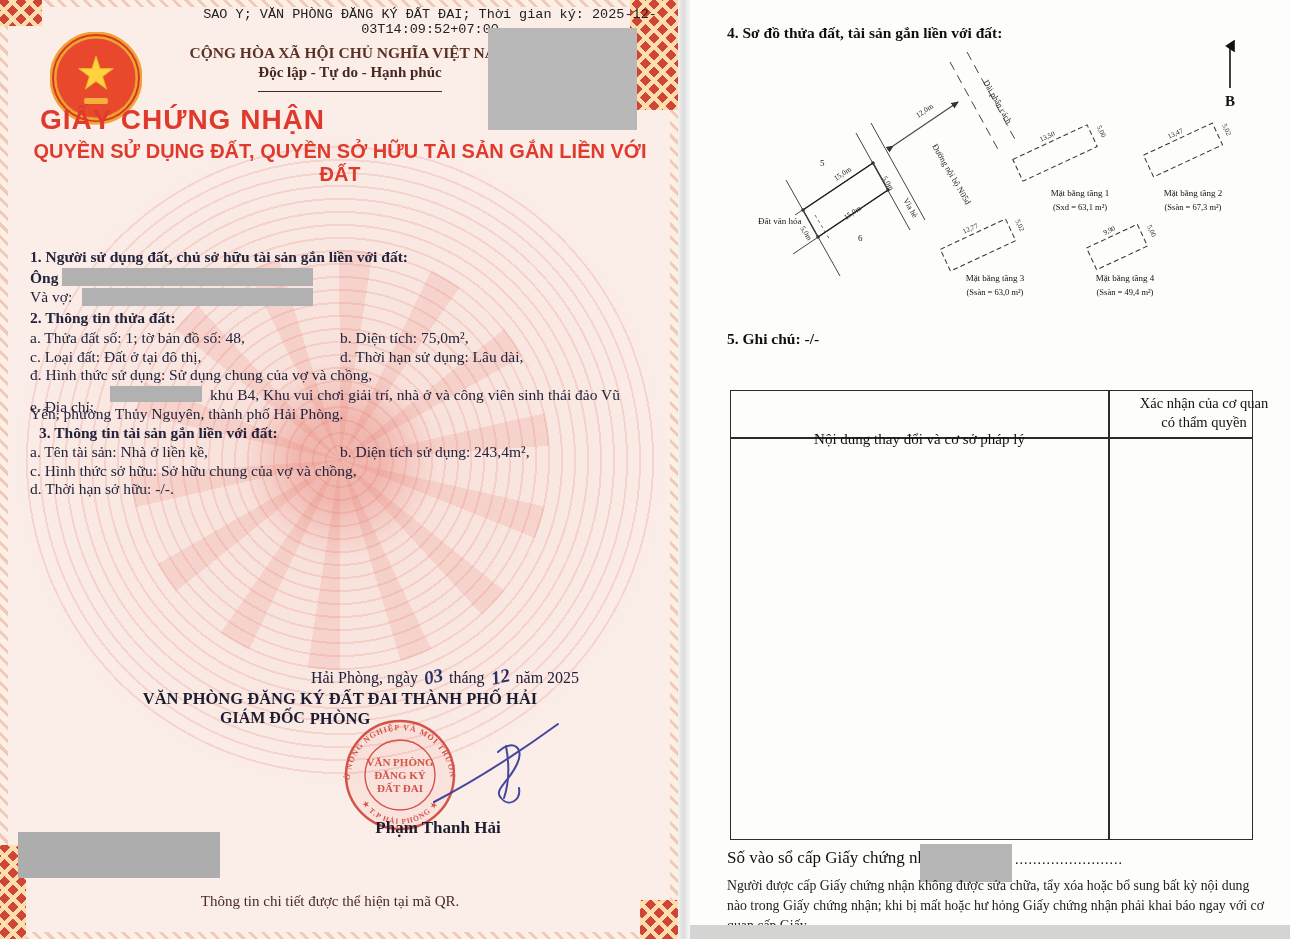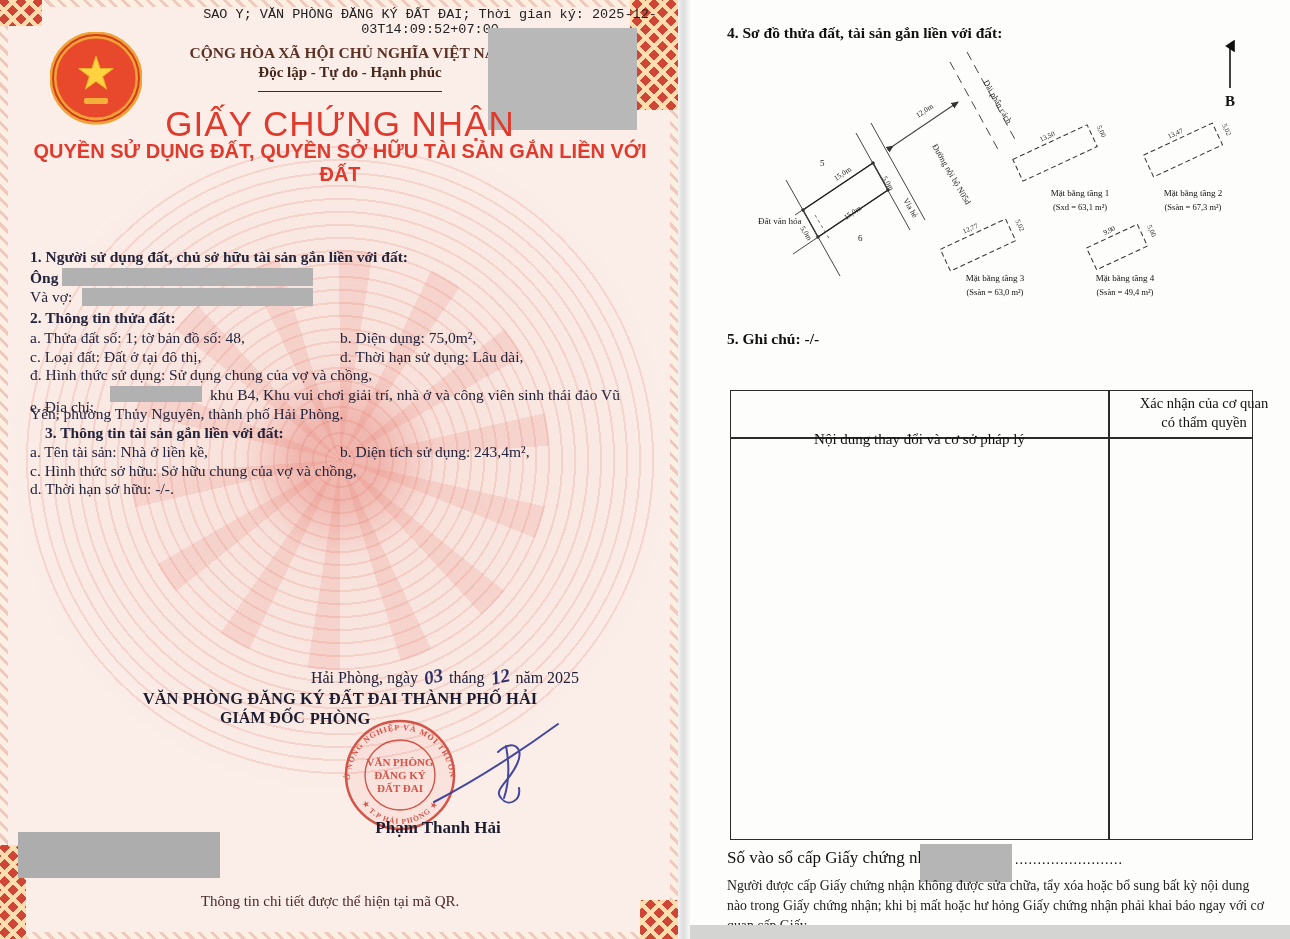--- a/index.html
+++ b/index.html
@@ -20,22 +20,22 @@
      background:repeating-radial-gradient(circle at center, rgba(226,122,110,.20) 0 2px, rgba(0,0,0,0) 2px 13px);}
   .wm-rays{left:130px;top:250px;width:420px;height:420px;border-radius:50%;
      background:repeating-conic-gradient(rgba(228,116,104,.16) 0 9deg, rgba(0,0,0,0) 9deg 25.7deg);}
   .wm-core{left:240px;top:360px;width:200px;height:200px;border-radius:50%;
      background:radial-gradient(circle, rgba(226,104,92,.32) 0 30%, rgba(0,0,0,0) 70%);}
 
   .scanhdr{left:180px;top:7px;width:500px;text-align:center;font-size:13.5px;color:#222;font-family:Liberation Mono, monospace;}
   .motto1{left:150px;top:44px;width:400px;text-align:center;font-weight:bold;font-size:15.5px;color:#5c3226;}
   .motto2{left:150px;top:64px;width:400px;text-align:center;font-weight:bold;font-size:15px;color:#46281f;}
   .motto2 span{border-bottom:1.5px solid #46281f;padding-bottom:11px;}
-  .doctitle{left:40px;top:104px;width:600px;text-align:center;font-family:"Liberation Sans",sans-serif;
-     font-weight:normal;font-size:35px;letter-spacing:1px;color:#e03a2d;}
+  .doctitle{left:40px;top:104px;width:600px;font-family:"Liberation Sans",sans-serif;
+     font-weight:bold;font-size:28px;letter-spacing:1px;color:#e03a2d;}
   .docsub{left:12px;top:140px;width:656px;text-align:center;font-family:"Liberation Sans",sans-serif;
      font-weight:bold;font-size:20px;color:#e03a2d;}
   .body-line{font-size:15.5px;color:#23233c;white-space:nowrap;}
   .bold{font-weight:bold;}
   .redact{background:#b1b1b1;}
 
   .dateline{left:250px;top:666px;width:390px;text-align:center;font-size:16px;color:#20203a;}
   .hand{display:inline-block;font-style:italic;color:#2e2e66;font-size:19px;transform:rotate(-12deg);
         font-weight:bold;margin:0 2px;}
   .officeline{left:120px;top:689px;width:440px;text-align:center;font-weight:bold;font-size:16.5px;color:#1c1c30;}
@@ -98,30 +98,30 @@
     <div class="abs docsub">QUYỀN SỬ DỤNG ĐẤT, QUYỀN SỞ HỮU TÀI SẢN GẮN LIỀN VỚI ĐẤT</div>
 
     <div class="abs body-line bold" style="left:30px;top:248px;">1. Người sử dụng đất, chủ sở hữu tài sản gắn liền với đất:</div>
     <div class="abs body-line bold" style="left:30px;top:269px;">Ông</div>
     <div class="abs redact" style="left:62px;top:268px;width:251px;height:18px;"></div>
     <div class="abs body-line" style="left:30px;top:288px;">Và vợ:</div>
     <div class="abs redact" style="left:82px;top:288px;width:231px;height:18px;"></div>
 
     <div class="abs body-line bold" style="left:30px;top:309px;">2. Thông tin thửa đất:</div>
     <div class="abs body-line" style="left:30px;top:329px;">a. Thửa đất số: 1; tờ bản đồ số: 48,</div>
-    <div class="abs body-line" style="left:340px;top:329px;">b. Diện dụng: 75,0m²,</div>
+    <div class="abs body-line" style="left:340px;top:329px;">b. Diện tích: 75,0m²,</div>
     <div class="abs body-line" style="left:30px;top:348px;">c. Loại đất: Đất ở tại đô thị,</div>
     <div class="abs body-line" style="left:340px;top:348px;">d. Thời hạn sử dụng: Lâu dài,</div>
     <div class="abs body-line" style="left:30px;top:366px;">đ. Hình thức sử dụng: Sử dụng chung của vợ và chồng,</div>
     <div class="abs body-line" style="left:30px;top:386px;margin-top:12px;">e. Địa chỉ:</div>
     <div class="abs redact" style="left:110px;top:386px;width:92px;height:16px;"></div>
     <div class="abs body-line" style="left:210px;top:386px;">khu B4, Khu vui chơi giải trí, nhà ở và công viên sinh thái đảo Vũ</div>
     <div class="abs body-line" style="left:30px;top:405px;">Yên, phường Thủy Nguyên, thành phố Hải Phòng.</div>
 
-    <div class="abs body-line bold" style="left:38px;top:424px;padding-left:7px;">3. Thông tin tài sản gắn liền với đất:</div>
+    <div class="abs body-line bold" style="left:32px;top:424px;padding-left:7px;">3. Thông tin tài sản gắn liền với đất:</div>
     <div class="abs body-line" style="left:30px;top:443px;">a. Tên tài sản: Nhà ở liền kề,</div>
     <div class="abs body-line" style="left:340px;top:443px;">b. Diện tích sử dụng: 243,4m²,</div>
     <div class="abs body-line" style="left:30px;top:462px;">c. Hình thức sở hữu: Sở hữu chung của vợ và chồng,</div>
     <div class="abs body-line" style="left:30px;top:480px;">d. Thời hạn sở hữu: -/-.</div>
 
     <div class="abs dateline">
       <span>Hải Phòng, ngày</span>
       <span class="hand">03</span>
       <span>tháng</span>
       <span class="hand">12</span>

